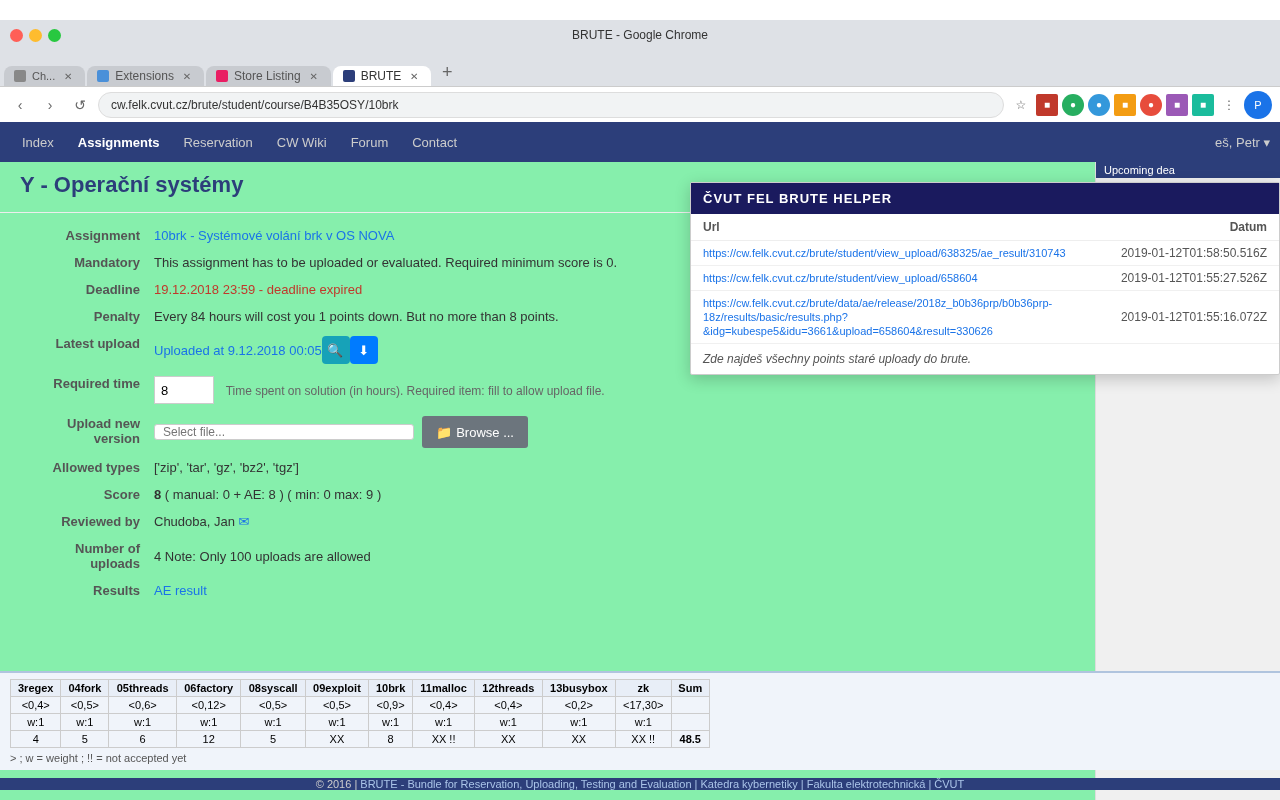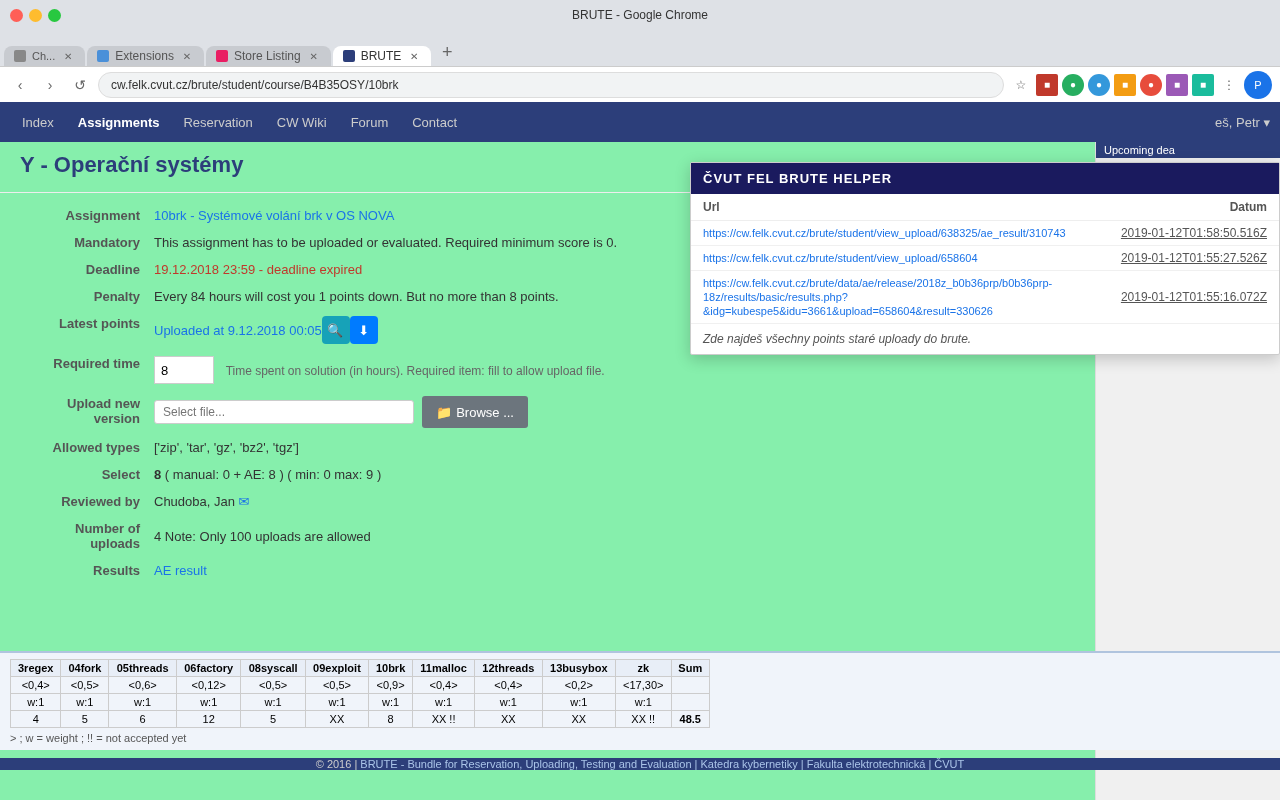--- a/index.html
+++ b/index.html
@@ -1,19 +1,19 @@
 <!DOCTYPE html>
 <html><head>
   <meta charset="utf-8">
   <style>
     * { box-sizing: border-box; margin: 0; padding: 0; }
     body { font-family: Arial, sans-serif; font-size: 13px; background: #fff; overflow: hidden; width: 1280px; height: 800px; position: relative; }
 
     
-    .browser-chrome { background: #dee1e6; width: 100%; }
+    .browser-chrome { background: #dee1e6; width: 100%; margin-top: 20px; }
     .title-bar { background: #dee1e6; height: 30px; display: flex; align-items: center; justify-content: center; font-size: 12px; color: #333; position: relative; }
     .title-bar .traffic-lights { position: absolute; left: 10px; display: flex; gap: 6px; align-items: center; }
     .traffic-light { width: 13px; height: 13px; border-radius: 50%; }
     .tl-red { background: #ff5f57; }
     .tl-yellow { background: #febc2e; }
     .tl-green { background: #28c840; }
 
     .tab-bar { background: #dee1e6; display: flex; align-items: flex-end; height: 36px; padding: 0 4px; gap: 2px; }
     .tab { display: flex; align-items: center; height: 20px; padding: 0 10px; border-radius: 8px 8px 0 0; font-size: 12px; background: #c8cbd0; color: #555; gap: 6px; cursor: pointer; min-width: 80px; }
     .tab.active { background: #fff; color: #333; }
@@ -46,21 +46,21 @@
     .detail-table { width: 100%; }
     .detail-table tr td:first-child { font-weight: bold; color: #555; text-align: right; padding: 5px 12px 5px 0; width: 130px; vertical-align: top; font-size: 13px; }
     .detail-table tr td:last-child { padding: 5px 0; font-size: 13px; color: #333; }
     .detail-table a { color: #1a73e8; text-decoration: none; }
     .latest-upload-cell { display: flex; align-items: center; gap: 0; }
     .btn-small { display: inline-flex; align-items: center; justify-content: center; width: 28px; height: 28px; border-radius: 4px; border: none; cursor: pointer; font-size: 13px; }
     .btn-teal { background: #17a2b8; color: #fff; }
     .time-input { width: 60px; height: 28px; border: 1px solid #ccc; padding: 2px 6px; font-size: 13px; }
     .time-note { font-size: 12px; color: #666; margin-left: 8px; }
     .file-input-area { display: flex; align-items: center; gap: 8px; }
-    .file-select { width: 260px; height: 24px; border: 1px solid #ccc; padding: 0 8px; font-size: 12px; color: #999; background: #fff; border-radius: 3px; }
+    .file-select { width: 260px; height: 16px; border: 1px solid #ccc; padding: 0 8px; font-size: 12px; color: #999; background: #fff; border-radius: 3px; }
     .btn-browse { background: #6c757d; color: #fff; border: none; height: 32px; padding: 0 14px; border-radius: 3px; cursor: pointer; font-size: 13px; display: flex; align-items: center; gap: 4px; }
 
     
     .bottom-table-area { background: #f0f4fa; border-top: 2px solid #b0c4de; padding: 6px 10px; font-size: 11px; }
     .bottom-table { border-collapse: collapse; width: 700px; }
     .bottom-table th, .bottom-table td { border: 1px solid #ccc; padding: 2px 6px; text-align: center; font-size: 11px; }
     .bottom-table th { background: #e8eef7; font-weight: bold; }
     .bottom-table .sum-col { font-weight: bold; }
     .legend { font-size: 11px; color: #555; margin-top: 4px; }
 
@@ -68,21 +68,21 @@
     .footer { background: #2c3e7a; color: #ccc; text-align: center; font-size: 11px; padding: 0; }
     .footer a { color: #aac4e8; text-decoration: none; }
 
     
     .popup-overlay { position: absolute; top: 60px; right: 0; width: 590px; background: #fff; border: 1px solid #ccc; box-shadow: 0 4px 16px rgba(0,0,0,0.2); z-index: 100; border-radius: 2px; }
     .popup-header { background: #1a1a5e; color: #fff; padding: 8px 12px; font-size: 13px; font-weight: bold; letter-spacing: 1px; }
     .popup-table { width: 100%; border-collapse: collapse; }
     .popup-table th { text-align: left; padding: 6px 12px; font-size: 12px; color: #555; border-bottom: 1px solid #eee; }
     .popup-table th:last-child { text-align: right; }
     .popup-table td { padding: 5px 12px; font-size: 12px; border-bottom: 1px solid #f0f0f0; }
-    .popup-table td:last-child { text-align: right; white-space: nowrap; color: #555; text-decoration: underline; }
+    .popup-table td:last-child { text-align: right; white-space: nowrap; color: #555; }
     .popup-table td a { color: #1a73e8; text-decoration: none; font-size: 11px; }
     .popup-footer { padding: 8px 12px; font-size: 12px; color: #555; font-style: italic; }
 
     
     .upcoming-bar { background: #2c3e7a; color: #fff; font-size: 11px; padding: 2px 8px; display: flex; align-items: center; gap: 12px; white-space: nowrap; overflow: hidden; }
   </style>
 </head>
 <body>
 
 <div class="browser-chrome">
@@ -172,21 +172,21 @@
           </tr>
           <tr>
             <td>Deadline</td>
             <td style="color:#c0392b;">19.12.2018 23:59 - deadline expired</td>
           </tr>
           <tr>
             <td>Penalty</td>
             <td>Every 84 hours will cost you 1 points down. But no more than 8 points.</td>
           </tr>
           <tr>
-            <td>Latest points</td>
+            <td>Latest upload</td>
             <td>
               <div class="latest-upload-cell">
                 <a href="#" style="color:#1a73e8;">Uploaded at 9.12.2018 00:05</a>
                 <button class="btn-small btn-teal">🔍</button>
                 <button class="btn-small" style="background:#007bff;color:#fff;">⬇</button>
               </div>
             </td>
           </tr>
           <tr>
             <td>Required time</td>
@@ -205,21 +205,21 @@
                   <span>Browse ...</span>
                 </button>
               </div>
             </td>
           </tr>
           <tr>
             <td>Allowed types</td>
             <td>['zip', 'tar', 'gz', 'bz2', 'tgz']</td>
           </tr>
           <tr>
-            <td>Select</td>
+            <td>Score</td>
             <td>
               <strong>8</strong>
               <span> ( manual: 0 + AE: 8 ) ( min: 0 max: 9 )</span>
             </td>
           </tr>
           <tr>
             <td>Reviewed by</td>
             <td>
               <span>Chudoba, Jan </span>
               <a href="#">✉</a>

